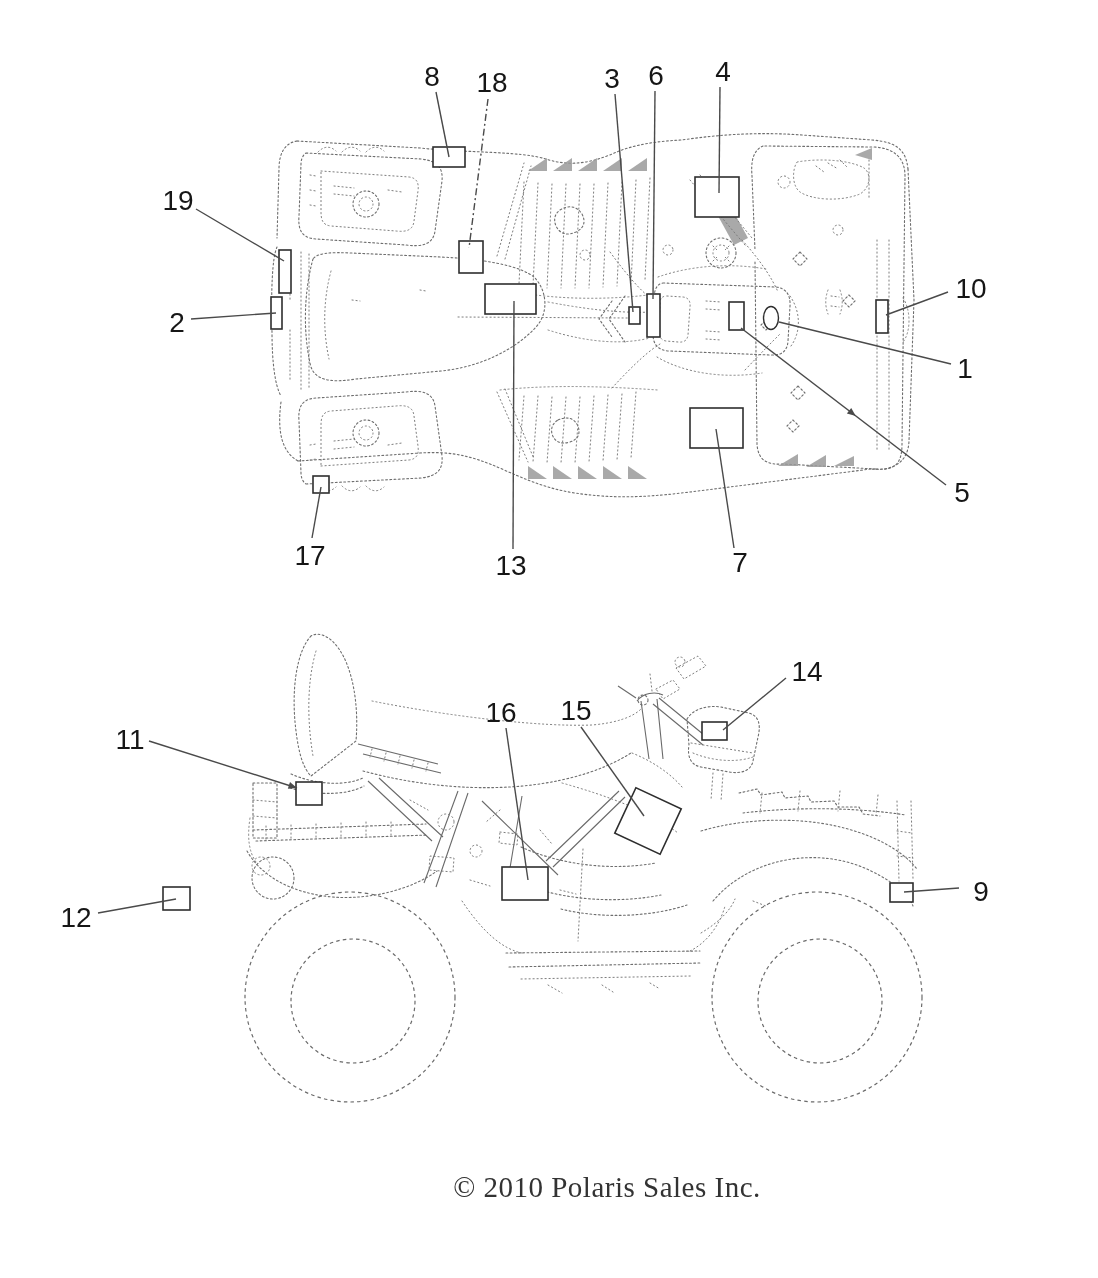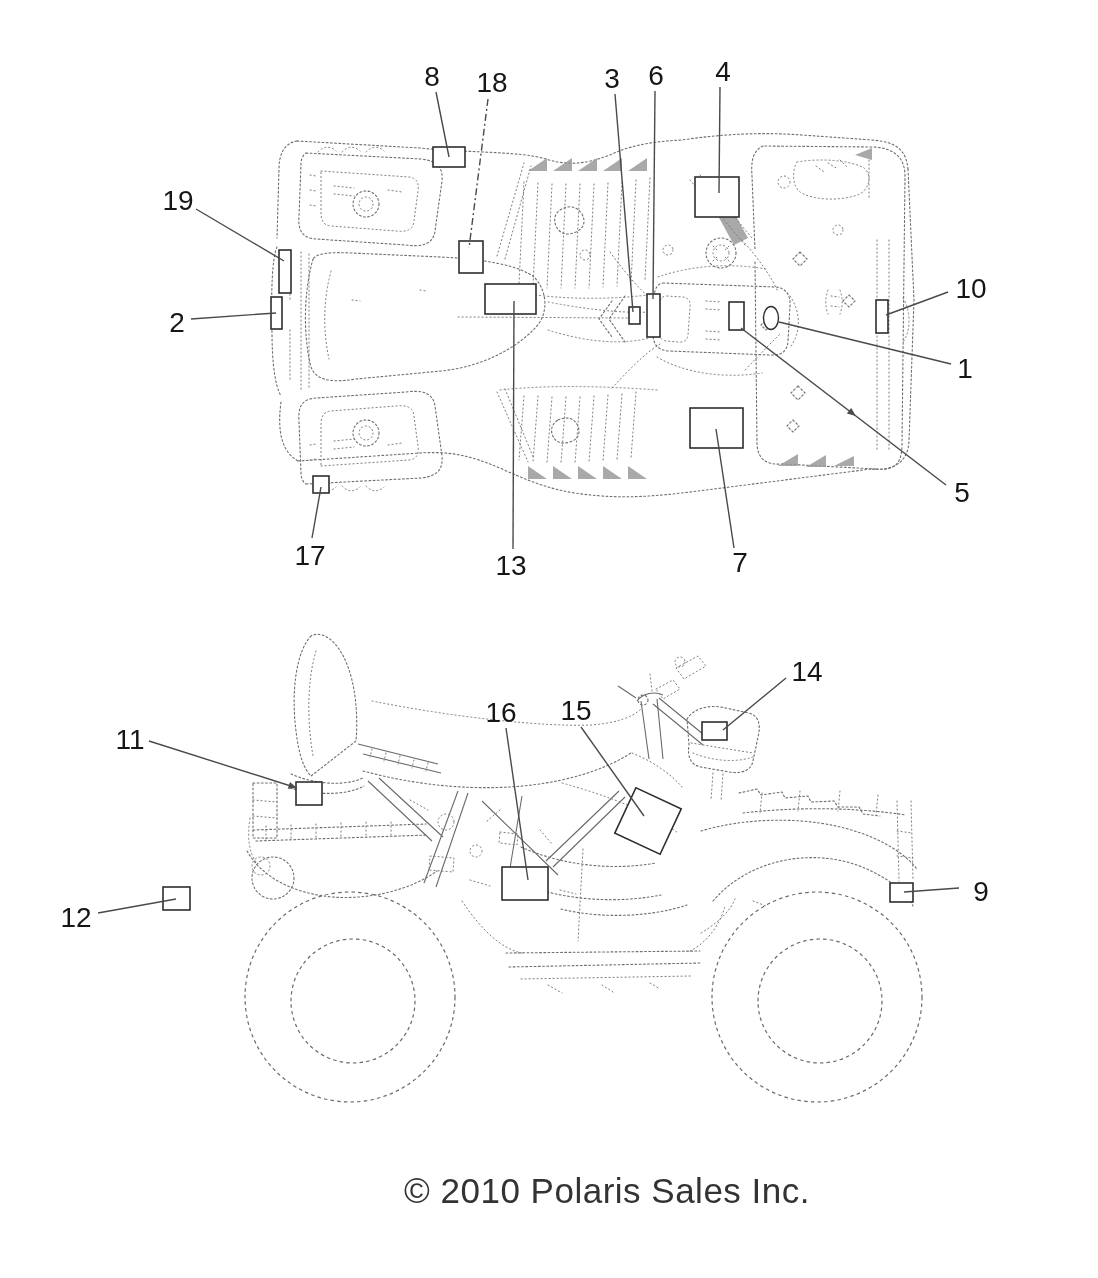--- a/index.html
+++ b/index.html
@@ -1,21 +1,21 @@
 <!DOCTYPE html>
 <html><head>
 <meta charset="utf-8">
 <style>
   html,body{margin:0;padding:0;background:#fff;}
   .page{position:relative;width:1098px;height:1278px;background:#fff;overflow:hidden;
         font-family:"Liberation Sans",sans-serif;}
   .fig{position:absolute;left:0;top:0;}
   .copyright{position:absolute;top:1171px;left:607px;transform:translateX(-50%);
-             font-size:35px;letter-spacing:.5px;color:#333;white-space:nowrap;
-             font-family:Liberation Sans, sans-serif;}
+             font-size:29px;letter-spacing:.5px;color:#333;white-space:nowrap;
+             font-family:Liberation Serif, serif;}
   
   .d1{fill:none;stroke:#6e6e6e;stroke-width:1.1;stroke-dasharray:1.8,2.4;stroke-linecap:round;}
   .d2{fill:none;stroke:#7d7d7d;stroke-width:1;stroke-dasharray:1.2,2.8;stroke-linecap:round;}
   .s1{fill:none;stroke:#6a6a6a;stroke-width:1.1;}
   .wheel{fill:none;stroke:#6a6a6a;stroke-width:1.2;stroke-dasharray:3.5,3.2;}
   .hatchf{fill:#9a9a9a;opacity:.85;stroke:none;}
   text.callout{font-family:"Liberation Sans",sans-serif;}
 </style>
 </head>
 <body>

